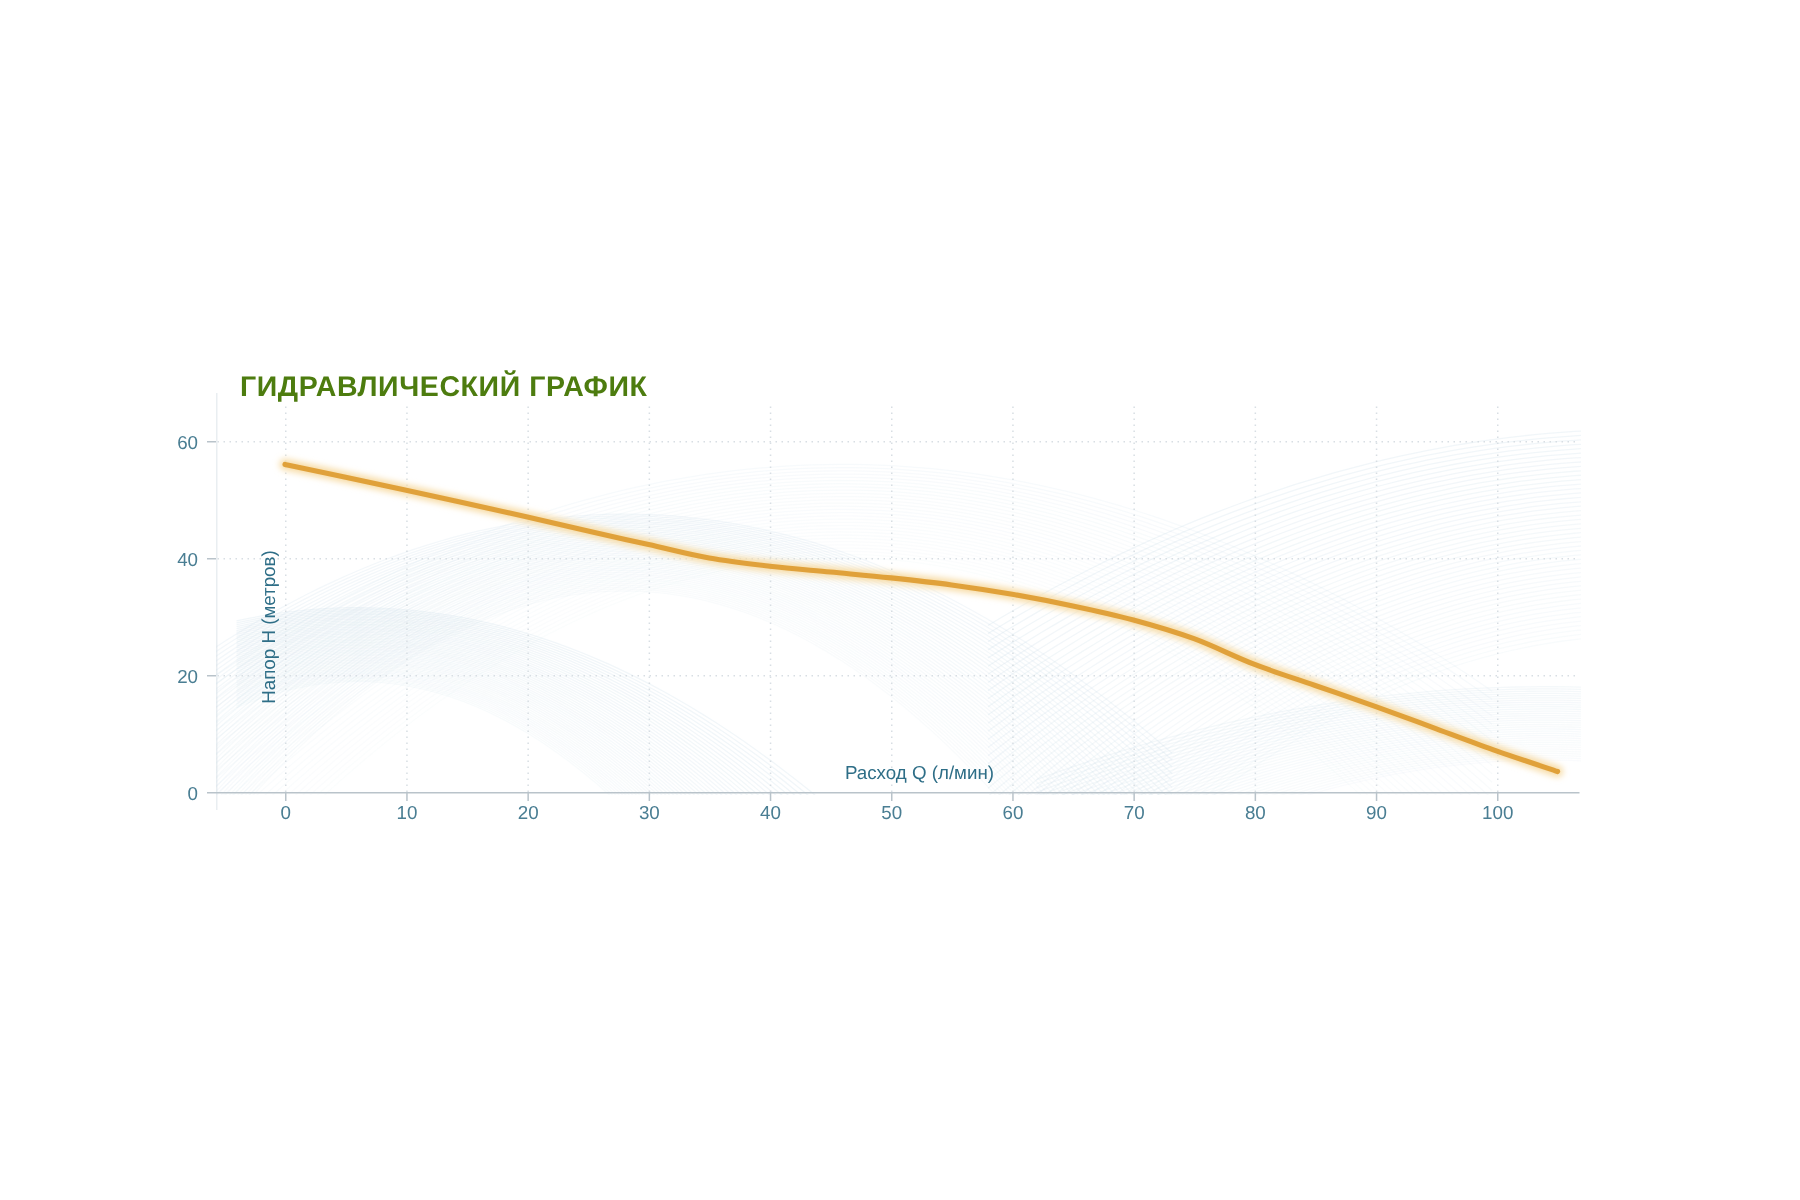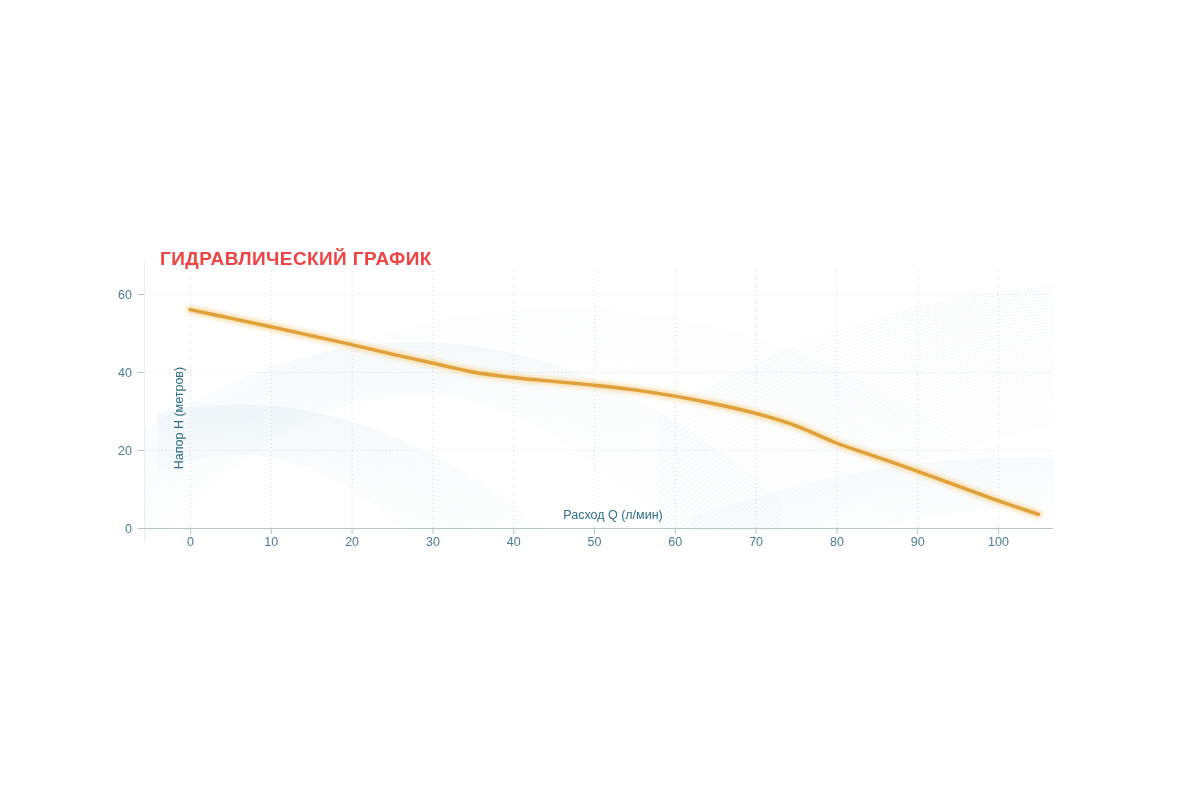--- a/index.html
+++ b/index.html
@@ -17,21 +17,21 @@
     width:1200px;height:800px;
   }
   #chart-title{
     position:absolute;
     left:160px;
     top:248px;
     font-family:"Liberation Sans", sans-serif;
     font-size:19px;
     font-weight:bold;
     letter-spacing:0.4px;
-    color:#ef4444;
+    color:#4d7c0f;
     white-space:nowrap;
     user-select:none;
   }
   svg{display:block;}
   .tick-label{
     font-family:"Liberation Sans", sans-serif;
     font-size:12.5px;
     fill:#4a7e93;
   }
   .axis-title{

